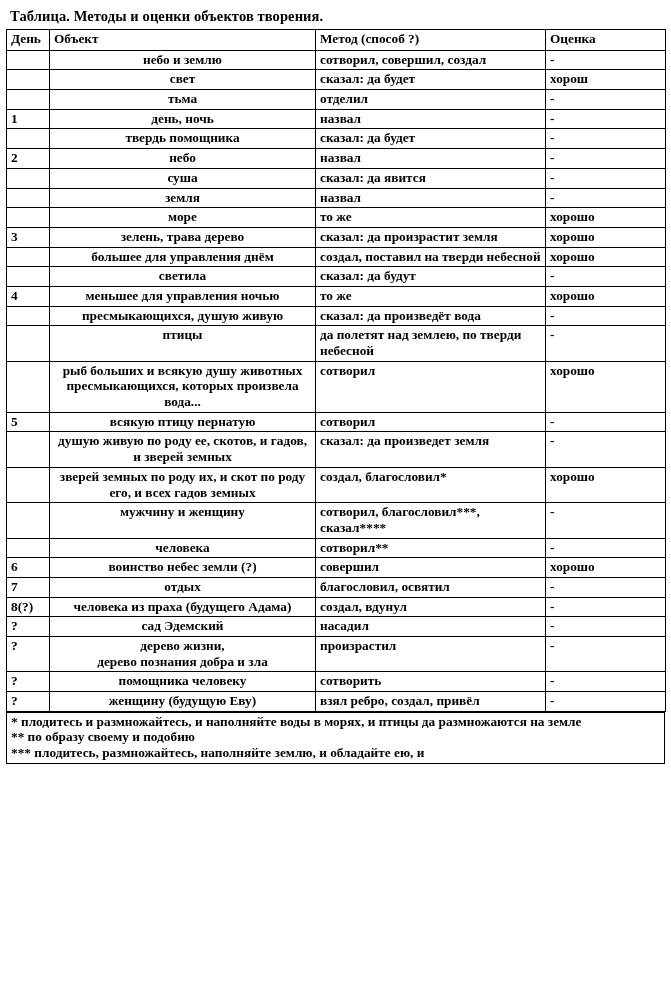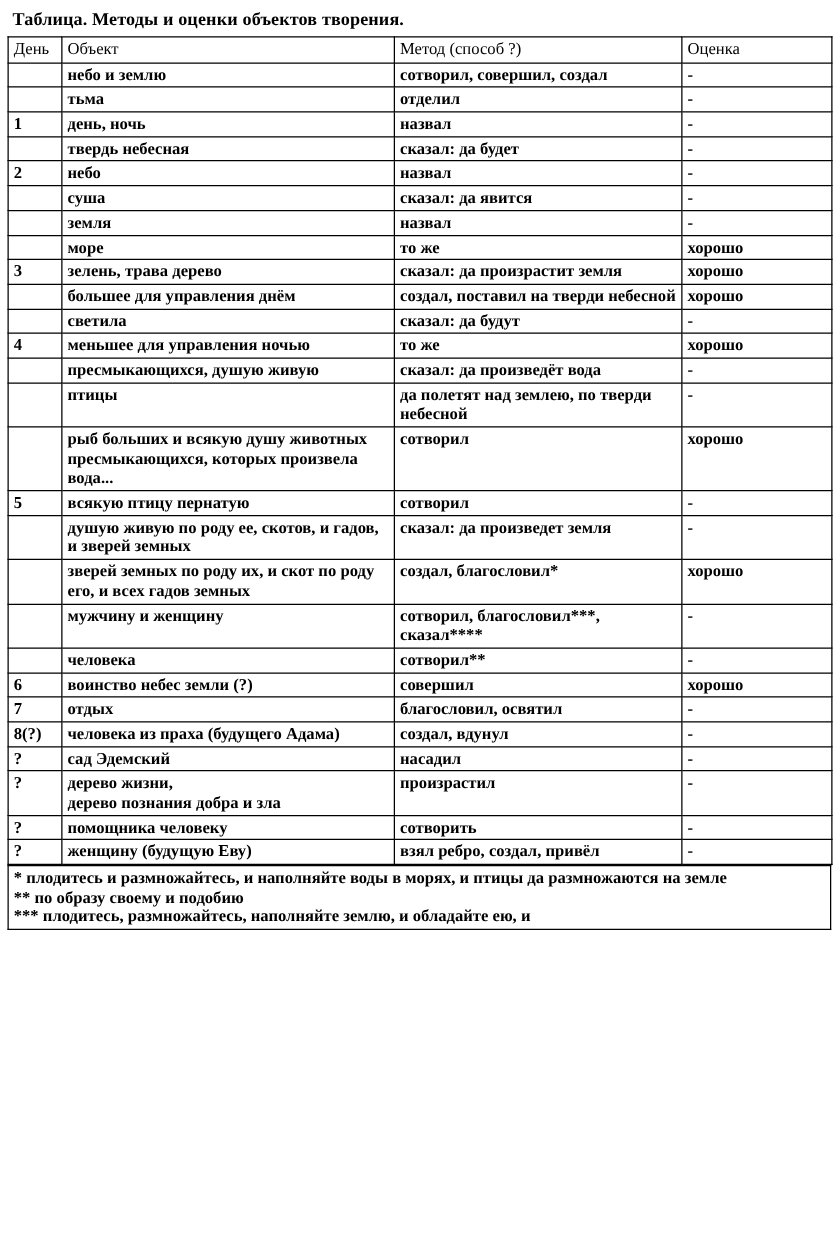--- a/index.html
+++ b/index.html
@@ -39,32 +39,32 @@
   table.tbl col.c-meth  { width: 230px; }
   table.tbl col.c-score { width: 120px; }
 
   table.tbl th, table.tbl td {
     border: 1px solid #000000;
     vertical-align: top;
     line-height: 1.18;
     padding: 1px 4px 2px 4px;
   }
   table.tbl thead th {
-    font-weight: normal;
+    font-weight: bold;
     text-align: left;
     padding-bottom: 3px;
     border-top: 1px solid #000;
   }
   th.th-score, td.td-score {
     text-align: left;
     padding-left: 14px;
   }
   th.th-score { padding-left: 30px; }
   td.td-day { text-align: left; padding-left: 4px; }
-  td.td-obj { padding-left: 12px; }
+  td.td-obj { padding-left: 12px; text-align: center; }
   td.td-meth { padding-left: 6px; }
 
   .footnotes td {
     border: 1px solid #000;
     border-top: 1px solid #000;
     font-size: 13.3px;
     font-weight: bold;
     padding: 3px 6px 3px 26px;
     line-height: 1.25;
   }
@@ -94,33 +94,39 @@
     </thead>
     <tbody>
         <tr>
           <td class="td-day"></td>
           <td class="td-obj">небо и землю</td>
           <td class="td-meth">сотворил, совершил, создал</td>
           <td class="td-score">-</td>
         </tr>
         <tr>
           <td class="td-day"></td>
+          <td class="td-obj">свет</td>
+          <td class="td-meth">сказал: да будет</td>
+          <td class="td-score">хорош</td>
+        </tr>
+        <tr>
+          <td class="td-day"></td>
           <td class="td-obj">тьма</td>
           <td class="td-meth">отделил</td>
           <td class="td-score">-</td>
         </tr>
         <tr>
           <td class="td-day">1</td>
           <td class="td-obj">день, ночь</td>
           <td class="td-meth">назвал</td>
           <td class="td-score">-</td>
         </tr>
         <tr>
           <td class="td-day"></td>
-          <td class="td-obj">твердь небесная</td>
+          <td class="td-obj">твердь помощника</td>
           <td class="td-meth">сказал: да будет</td>
           <td class="td-score">-</td>
         </tr>
         <tr>
           <td class="td-day">2</td>
           <td class="td-obj">небо</td>
           <td class="td-meth">назвал</td>
           <td class="td-score">-</td>
         </tr>
         <tr>

